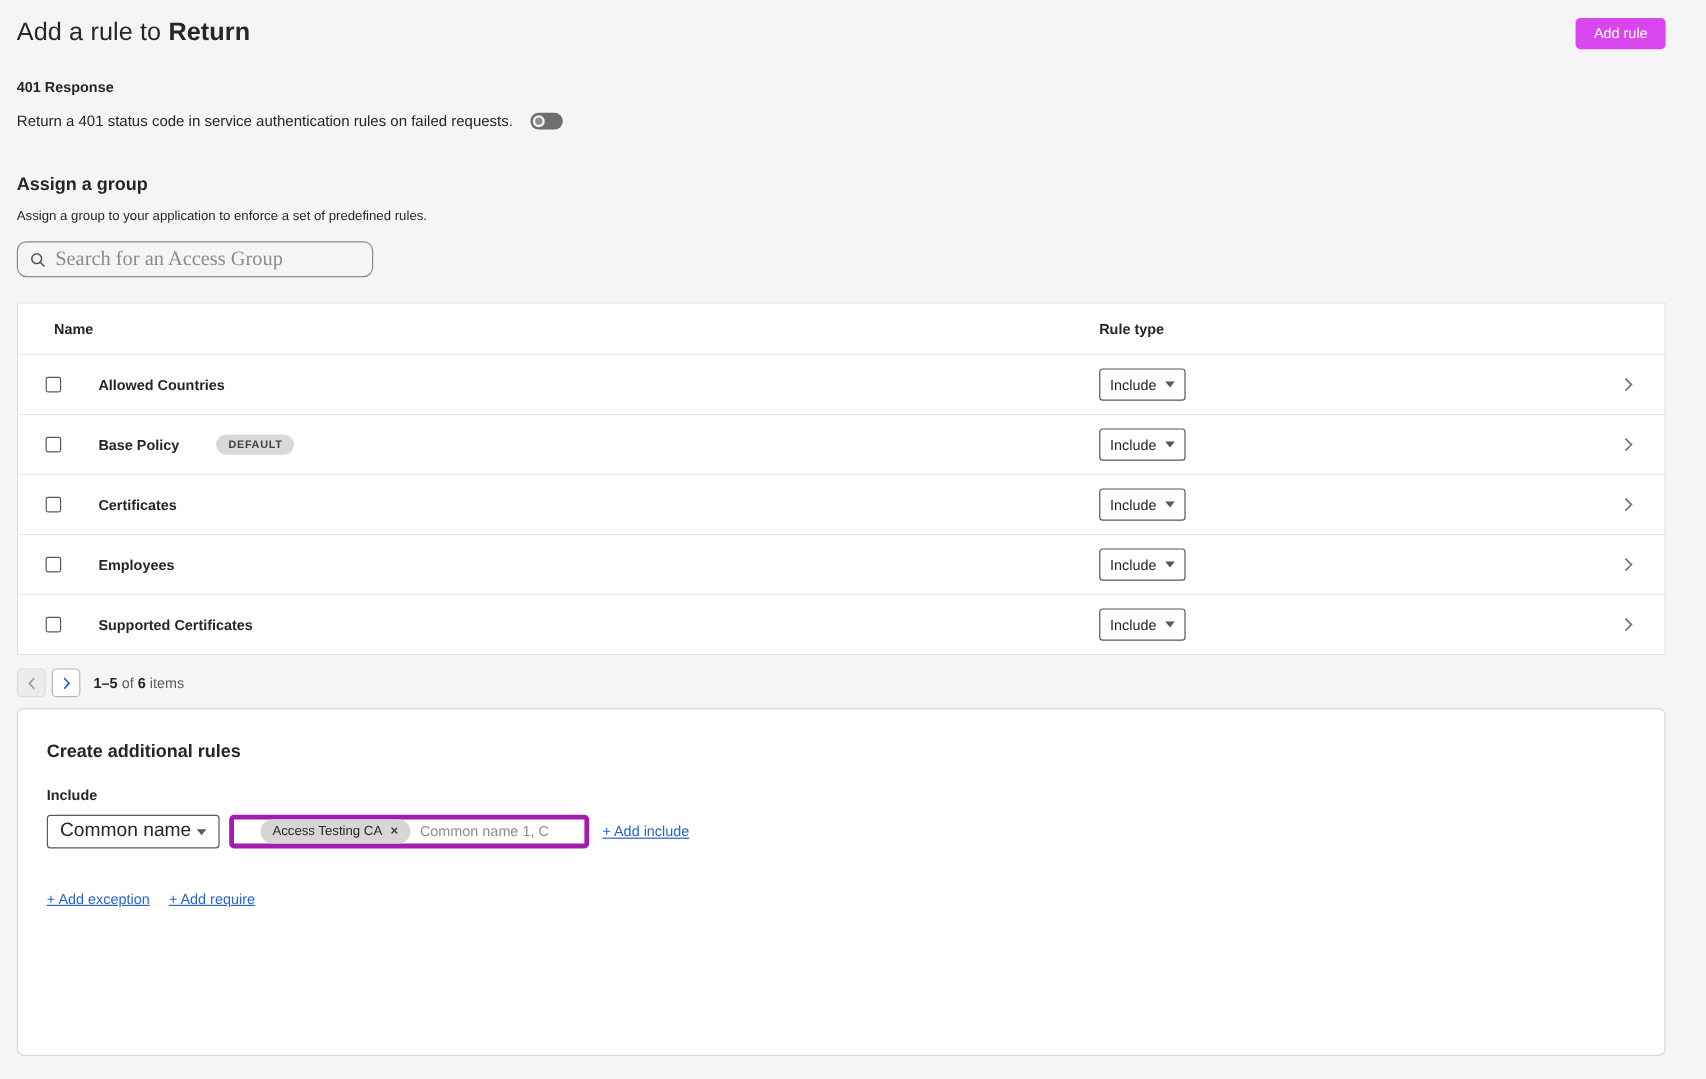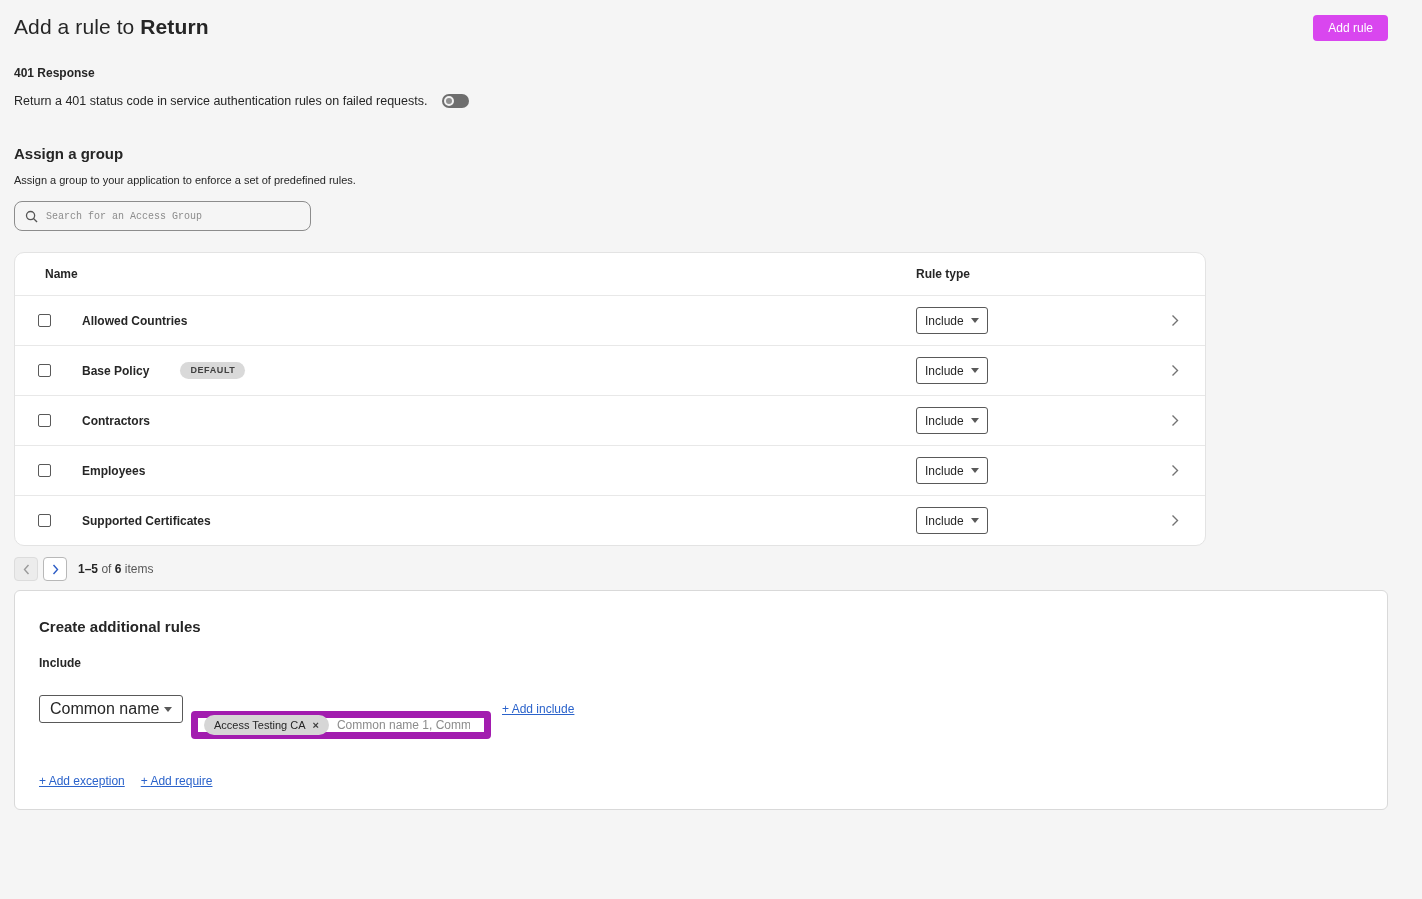--- a/index.html
+++ b/index.html
@@ -47,27 +47,27 @@
 
   
   .assign { margin: 37px 0 0 14px; }
   .section-h { font-size: 15px; font-weight: 700; }
   .assign-desc { margin-top: 12px; font-size: 11px; color: #262626; }
   .search-box {
     margin-top: 15px; width: 297px; height: 30px; border: 1px solid #8c8c8c; border-radius: 8px;
     background: #f5f5f5; display: flex; align-items: center; padding: 0 10px; gap: 8px;
   }
   .search-box input {
-    border: none; outline: none; background: transparent; font-size: 10px; font-family: Liberation Mono, monospace;
+    border: none; outline: none; background: transparent; font-size: 17px; font-family: Liberation Serif, serif;
     flex: 1; color: #6d28d9;
   }
   .search-box input::placeholder { color: #8c8c8c; }
 
   
-  .table-card { margin: 21px 16px 0 14px; width: 1192px; background: #fff; border: 1px solid #e3e3e3; border-radius: 10px; }
+  .table-card { margin: 21px 16px 0 14px; width: 1374px; background: #fff; border: 1px solid #e3e3e3; border-radius: 0; }
   .thead { height: 42px; display: flex; align-items: center; font-size: 12px; font-weight: 700; }
   .th-name { width: 901px; padding-left: 30px; }
   .trow { height: 50px; display: flex; align-items: center; border-top: 1px solid #e8e8e8; }
   .row-left { width: 901px; display: flex; align-items: center; gap: 19px; }
   .checkbox { width: 13px; height: 13px; border: 1px solid #595959; border-radius: 2px; background: #fff; margin-left: 23px; cursor: pointer; flex: 0 0 auto; }
   .row-name { margin-left: 12px; font-size: 12px; font-weight: 700; }
   .badge {
     margin-left: 12px; background: #d9d9d9; color: #404040; font-size: 9px; font-weight: 700;
     letter-spacing: .6px; border-radius: 10px; padding: 4px 10px; line-height: 1;
   }
@@ -82,34 +82,34 @@
   
   .pagination { margin: 11px 0 0 14px; display: flex; align-items: center; }
   .pg-btn { width: 24px; height: 24px; border-radius: 4px; display: flex; align-items: center; justify-content: center; cursor: pointer; }
   .pg-prev { background: #ececec; border: 1px solid #dcdcdc; }
   .pg-next { background: #fff; border: 1px solid #b8b8b8; margin-left: 5px; }
   .pg-text { margin-left: 11px; font-size: 12px; color: #595959; }
   .pg-text b { color: #262626; }
 
   
   .bottom-card {
-    margin: 9px 0 0 14px; width: 1374px; height: 220px; background: #fff;
+    margin: 9px 0 0 14px; width: 1374px; height: 290px; background: #fff;
     border: 1px solid #d9d9d9; border-radius: 6px; padding: 27px 24px;
   }
   .bc-desc { margin-top: 15px; font-size: 12px; }
   .bc-include-label { margin-top: 21px; font-size: 12px; font-weight: 700; }
   .bc-controls { margin-top: 9px; display: flex; align-items: center; }
   .cn-select {
     width: 144px; height: 28px; border: 1px solid #595959; border-radius: 3px; background: #fff;
     display: flex; align-items: center; justify-content: space-between; padding: 0 10px;
     font-size: 16px; cursor: pointer;
   }
   .multi-input {
-    margin-left: 8px; width: 300px; height: 28px; border: 7px solid #a21caf; border-radius: 4px;
-    background: #fff; display: flex; align-items: center; padding: 0 6px; margin-top: 32px;
+    margin-left: 8px; width: 300px; height: 28px; border: 4px solid #a21caf; border-radius: 4px;
+    background: #fff; display: flex; align-items: center; padding: 0 22px;
   }
   .tag {
     background: #d6d6d6; border-radius: 11px; height: 20px; display: flex; align-items: center;
     gap: 7px; padding: 0 10px; font-size: 11px; color: #262626; white-space: nowrap; flex: 0 0 auto;
   }
   .tag .x { font-weight: 700; font-size: 11px; color: #3d3d3d; cursor: pointer; }
   .multi-input input {
     border: none; outline: none; flex: 1; min-width: 0; font-size: 12px; font-family: inherit;
     padding: 0 8px; color: #262626; background: transparent;
   }
@@ -191,21 +191,21 @@
       <span class="chev-right">
         <svg width="8" height="13" viewBox="0 0 8 13">
             <path d="M1.5 1.5 L6.5 6.5 L1.5 11.5" fill="none" stroke="#737373" stroke-width="1.4"></path>
           </svg>
       </span>
     </div>
 
     <div class="trow">
       <div class="row-left">
         <div class="checkbox"></div>
-        <span class="row-name">Contractors</span>
+        <span class="row-name">Certificates</span>
       </div>
       <div class="mini-select">
         <span>Include</span>
         <span class="caret-down"></span>
       </div>
       <div class="row-spacer"></div>
       <span class="chev-right">
         <svg width="8" height="13" viewBox="0 0 8 13">
             <path d="M1.5 1.5 L6.5 6.5 L1.5 11.5" fill="none" stroke="#737373" stroke-width="1.4"></path>
           </svg>

